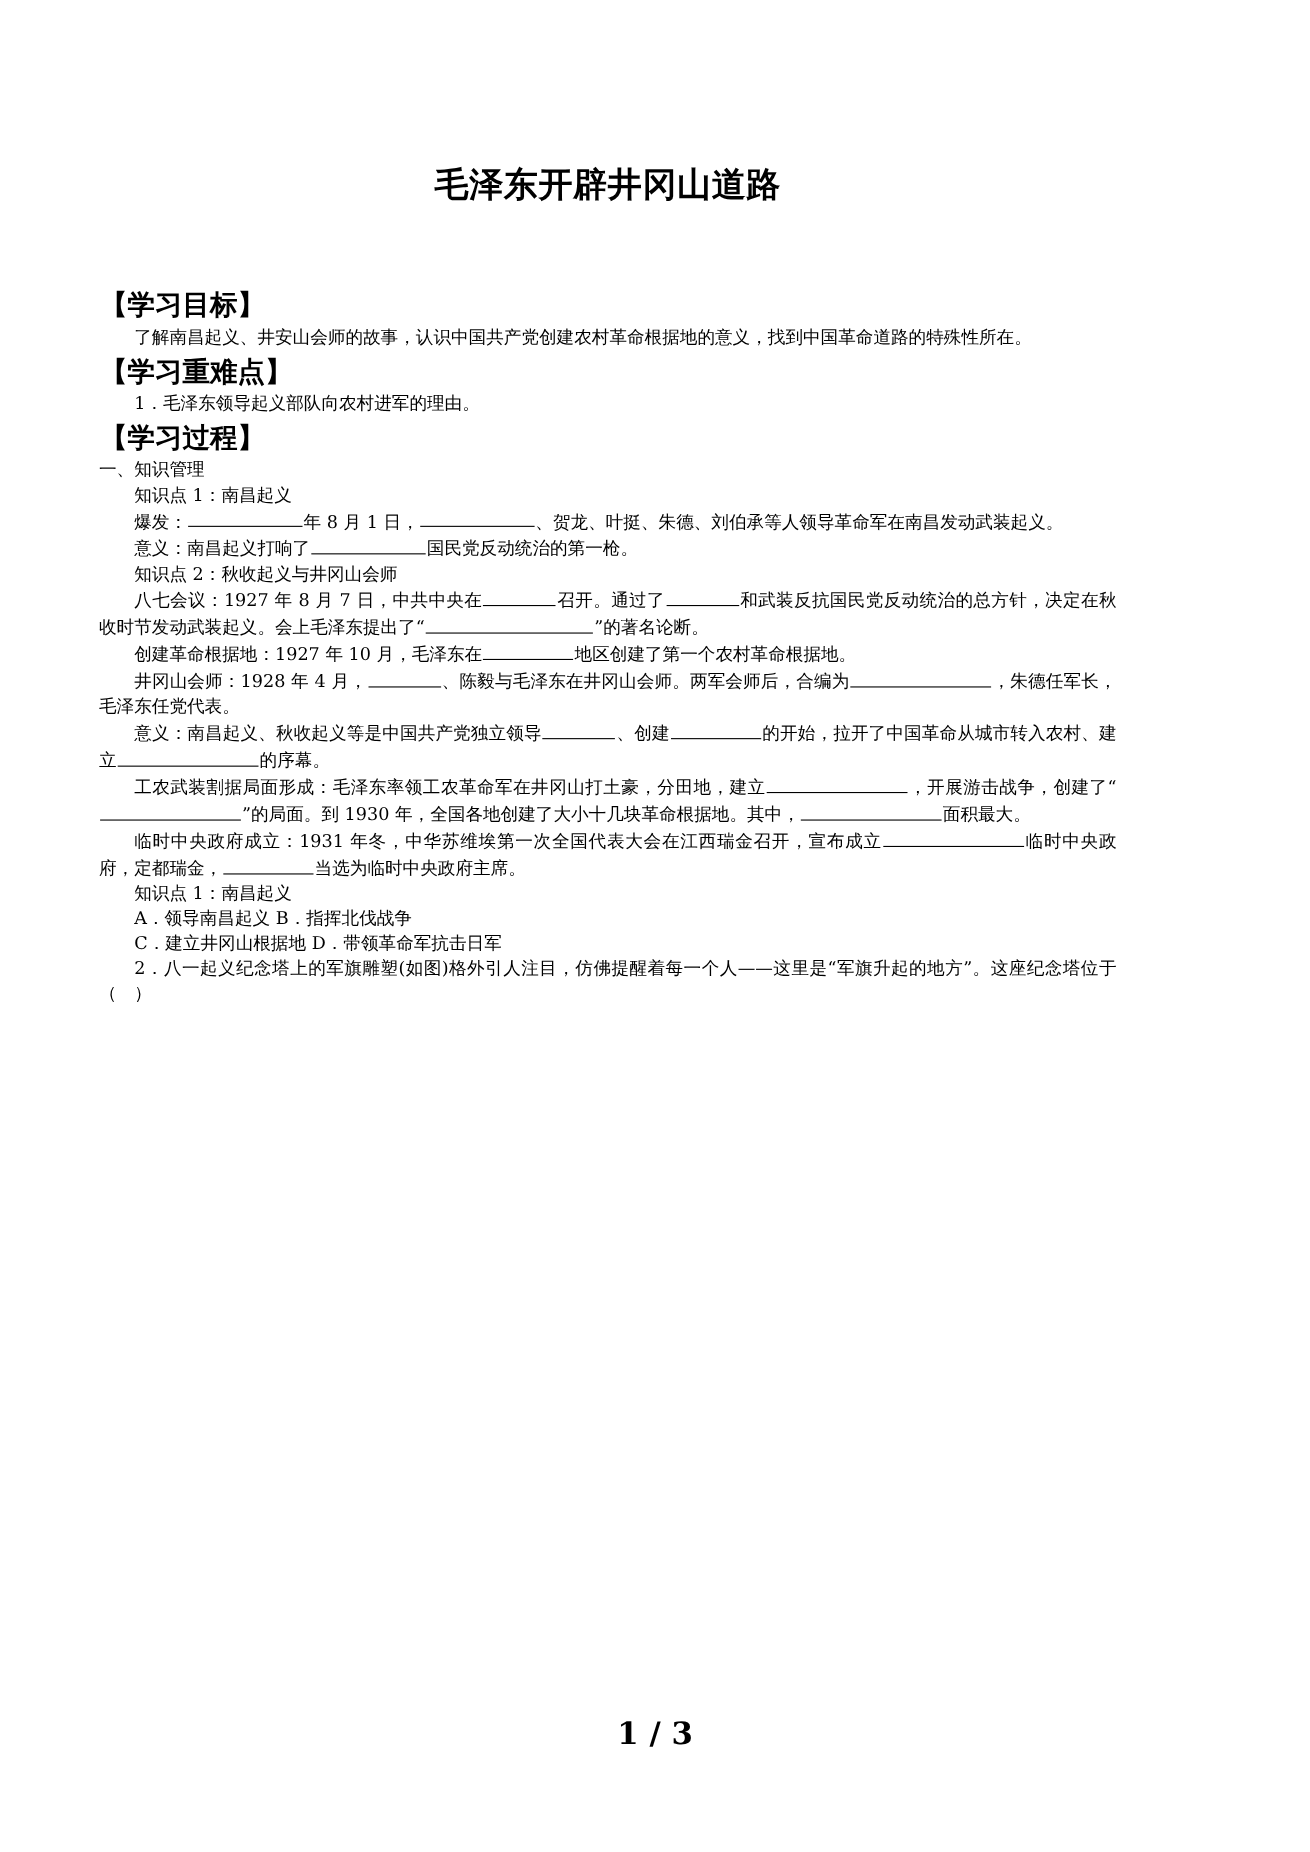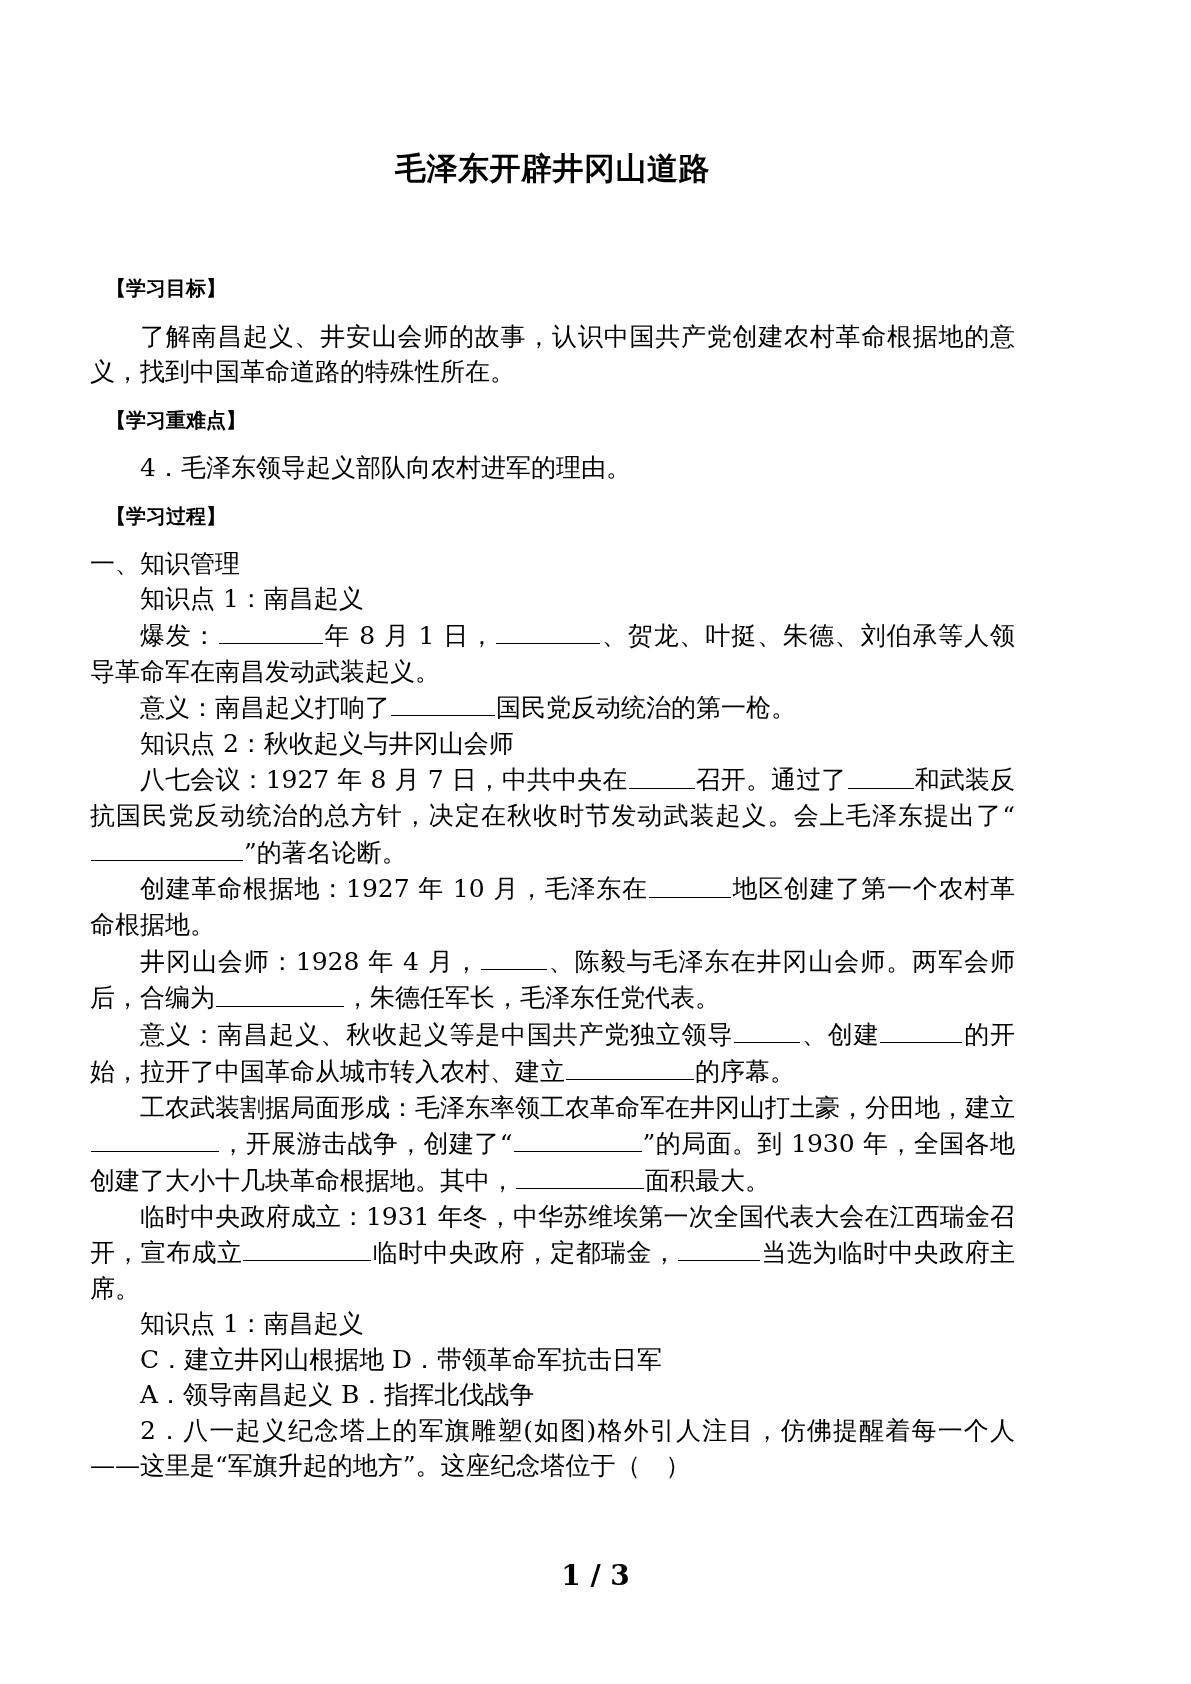--- a/index.html
+++ b/index.html
@@ -30,30 +30,30 @@
   .doc-title {
     text-align: center;
     font-size: 31px;
     font-weight: bold;
     letter-spacing: 0.5px;
     margin: 0;
     padding-top: 148px;
     line-height: 1.3;
   }
   .section-head {
-    font-size: 20px;
+    font-size: 25px;
     font-weight: bold;
     line-height: 1.42;
-    margin: 16px;
+    margin: 1px;
     letter-spacing: 0px;
   }
   .gap-before-objectives { height: 70px; }
 
   p.body-line {
-    font-size: 25px;
+    font-size: 16px;
     line-height: 1.42;
     margin: 0;
     text-align: justify;
     text-justify: inter-ideograph;
     letter-spacing: 0px;
   }
   p.indent2 { text-indent: 2em; }
   p.noindent { text-indent: 0; }
 
   .blank {
@@ -88,21 +88,21 @@
   <div class="content">
 
     <h1 class="doc-title">毛泽东开辟井冈山道路</h1>
 
     <div class="gap-before-objectives"></div>
 
     <div class="section-head">【学习目标】</div>
     <p class="body-line indent2">了解南昌起义、井安山会师的故事，认识中国共产党创建农村革命根据地的意义，找到中国革命道路的特殊性所在。</p>
 
     <div class="section-head">【学习重难点】</div>
-    <p class="body-line indent2">4．毛泽东领导起义部队向农村进军的理由。</p>
+    <p class="body-line indent2">1．毛泽东领导起义部队向农村进军的理由。</p>
 
     <div class="section-head">【学习过程】</div>
     <p class="body-line noindent">一、知识管理</p>
 
     <p class="body-line indent2">知识点 1：南昌起义</p>
 
     <p class="body-line indent2"><span>爆发：</span><span class="blank b-l"></span><span>年 8 月 1 日，</span><span class="blank b-l"></span><span>、贺龙、叶挺、朱德、刘伯承等人领导革命军在南昌发动武装起义。</span></p>
 
     <p class="body-line indent2"><span>意义：南昌起义打响了</span><span class="blank b-l"></span><span>国民党反动统治的第一枪。</span></p>
 
@@ -118,22 +118,22 @@
     <p class="body-line indent2"><span>意义：南昌起义、秋收起义等是中国共产党独立领导</span><span class="blank b-s"></span><span>、创建</span><span class="blank b-m"></span><span>的开始，拉开了中国革命从城市转入农村、建立</span><span class="blank b-xl"></span><span>的序幕。</span></p>
 
 
     <p class="body-line indent2"><span>工农武装割据局面形成：毛泽东率领工农革命军在井冈山打土豪，分田地，建立</span><span class="blank b-xl"></span><span>，开展游击战争，创建了“</span><span class="blank b-xl"></span><span>”的局面。到 1930 年，全国各地创建了大小十几块革命根据地。其中，</span><span class="blank b-xl"></span><span>面积最大。</span></p>
 
     <p class="body-line indent2"><span>临时中央政府成立：1931 年冬，中华苏维埃第一次全国代表大会在江西瑞金召开，宣布成立</span><span class="blank b-xl"></span><span>临时中央政府，定都瑞金，</span><span class="blank b-m"></span><span>当选为临时中央政府主席。</span></p>
 
 
     <p class="body-line indent2">知识点 1：南昌起义</p>
 
+    <p class="body-line indent2">A．领导南昌起义  B．指挥北伐战争</p>
     <p class="body-line indent2">C．建立井冈山根据地  D．带领革命军抗击日军</p>
-    <p class="body-line indent2">A．领导南昌起义  B．指挥北伐战争</p>
 
     <p class="body-line indent2">2．八一起义纪念塔上的军旗雕塑(如图)格外引人注目，仿佛提醒着每一个人——这里是“军旗升起的地方”。这座纪念塔位于（　）</p>
 
   </div>
 
   <div class="footer">1 / 3</div>
 
 </div>
 
 </body></html>

